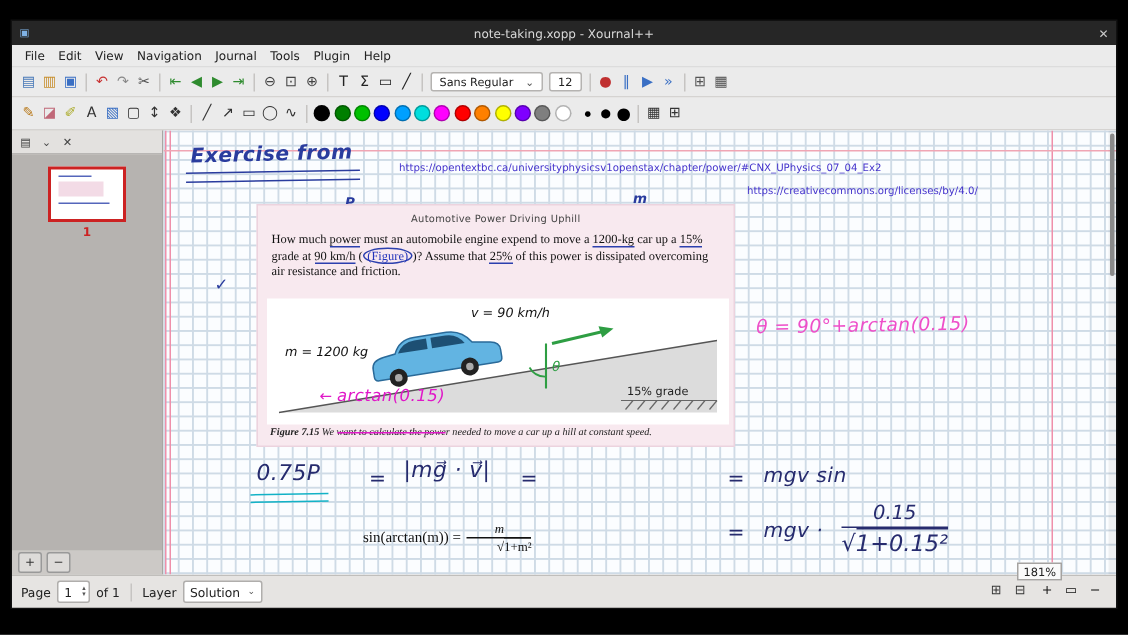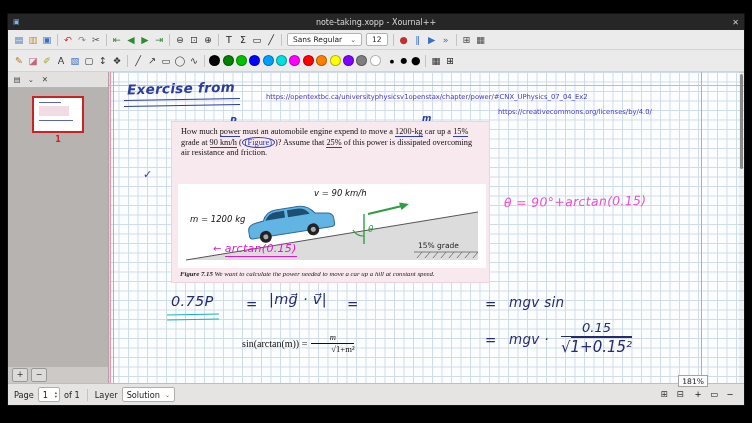--- a/index.html
+++ b/index.html
@@ -70,21 +70,21 @@
   .prob-body{margin:5px 9px 0 9px;font-family:"Liberation Serif",serif;font-size:8.3px;line-height:10.6px;color:#111;}
   .hand-u{border-bottom:1.3px solid #2b3fae;}
   .fig-link{color:#2233bb;border:1.1px solid #2b3fae;border-radius:50%;padding:0 2px;}
   .fig-area{position:absolute;left:6px;top:62px;width:308px;height:84px;background:#ffffff;}
   .caption{position:absolute;left:8px;top:148px;font-family:"Liberation Serif",serif;font-size:6.8px;color:#222;}
   .caption b{font-style:italic;}
   .caption i{font-weight:normal;}
   
   .theta-eq{left:395px;top:122px;font-size:12.5px;color:#ee4fc9;transform:rotate(-1deg);white-space:nowrap;}
   .arctan-note{left:104px;top:170px;font-size:11px;color:#e018c8;z-index:3;white-space:nowrap;}
-  .arctan-note .squiggle{border-bottom:1.6px solid #e018c8;padding-bottom:1px;}
+  .arctan-note .squiggle{border-bottom:1.6px solid #e018c8;padding-bottom:18px;}
   .arctan-note .arr{margin-right:3px;font-size:10px;}
   
   .eq{color:#262b6e;font-size:13.5px;white-space:nowrap;}
   .eq-lhs{left:62px;top:221px;font-size:14.5px;}
   .cyan-underline{position:absolute;left:58px;top:242px;width:52px;height:4px;border-top:1.6px solid #12b2c6;border-bottom:1.6px solid #12b2c6;transform:rotate(-1deg);}
   .eq-e1{left:137px;top:224px;}
   .eq-dot{left:160px;top:219px;font-size:14.5px;}
   .eq-e2{left:238px;top:224px;}
   .eq-cos{left:260px;top:219px;font-size:14px;}
   .eq-e3{left:376px;top:224px;}
@@ -118,20 +118,31 @@
 
 <div class="stage">
   <div class="window">
 
     <div class="titlebar">
       <span class="app-icon">▣</span>
       <span class="title">note-taking.xopp - Xournal++</span>
       <span class="close-btn">✕</span>
     </div>
 
+    <div class="menubar">
+
+    <span class="menu-item">File</span>
+        <span class="menu-item">Edit</span>
+        <span class="menu-item">View</span>
+        <span class="menu-item">Navigation</span>
+        <span class="menu-item">Journal</span>
+        <span class="menu-item">Tools</span>
+        <span class="menu-item">Plugin</span>
+        <span class="menu-item">Help</span>
+      </div>
 
     <div class="toolbar tb1">
       <div class="tb-group">
           <span class="icon-btn" style="color: rgb(74, 122, 184);">▤</span>
           <span class="icon-btn" style="color: rgb(200, 144, 48);">▥</span>
           <span class="icon-btn" style="color: rgb(58, 111, 196);">▣</span>
         </div>
       <span class="sep"></span>
       <div class="tb-group">
           <span class="icon-btn" style="color: rgb(200, 48, 48);">↶</span>
@@ -260,20 +271,21 @@
         <a class="link link1">https://opentextbc.ca/universityphysicsv1openstax/chapter/power/#CNX_UPhysics_07_04_Ex2</a>
         <a class="link link2">https://creativecommons.org/licenses/by/4.0/</a>
 
         <span class="hw mark p-mark">P</span>
         <span class="hw mark p-arrow">↙</span>
         <span class="hw mark m-mark">m</span>
         <span class="hw mark m-arrow">↙</span>
         <span class="hw mark check">✓</span>
 
         <div class="problem">
+          <div class="prob-title">Automotive Power Driving Uphill</div>
           <div class="prob-body">
             <span>How much </span><span class="hand-u">power</span><span> must an automobile engine expend to move a </span><span class="hand-u">1200-kg</span><span> car up a </span><span class="hand-u">15%</span><span> grade at </span><span class="hand-u">90 km/h</span><span> (</span><span class="fig-link">(Figure)</span><span>)? Assume that </span><span class="hand-u">25%</span><span> of this power is dissipated overcoming air resistance and friction.</span>
           </div>
           <div class="fig-area">
             <svg width="308" height="84" viewBox="0 0 308 84">
               <polygon points="8,76 300,76 300,28" fill="#dcdcdc"></polygon>
               <line x1="8" y1="76" x2="300" y2="28" stroke="#555" stroke-width="1"></line>
               <line x1="236" y1="68" x2="300" y2="68" stroke="#666" stroke-width="0.8"></line>
               <g stroke="#666" stroke-width="0.8">
                 <line x1="244" y1="68" x2="239" y2="74"></line>

